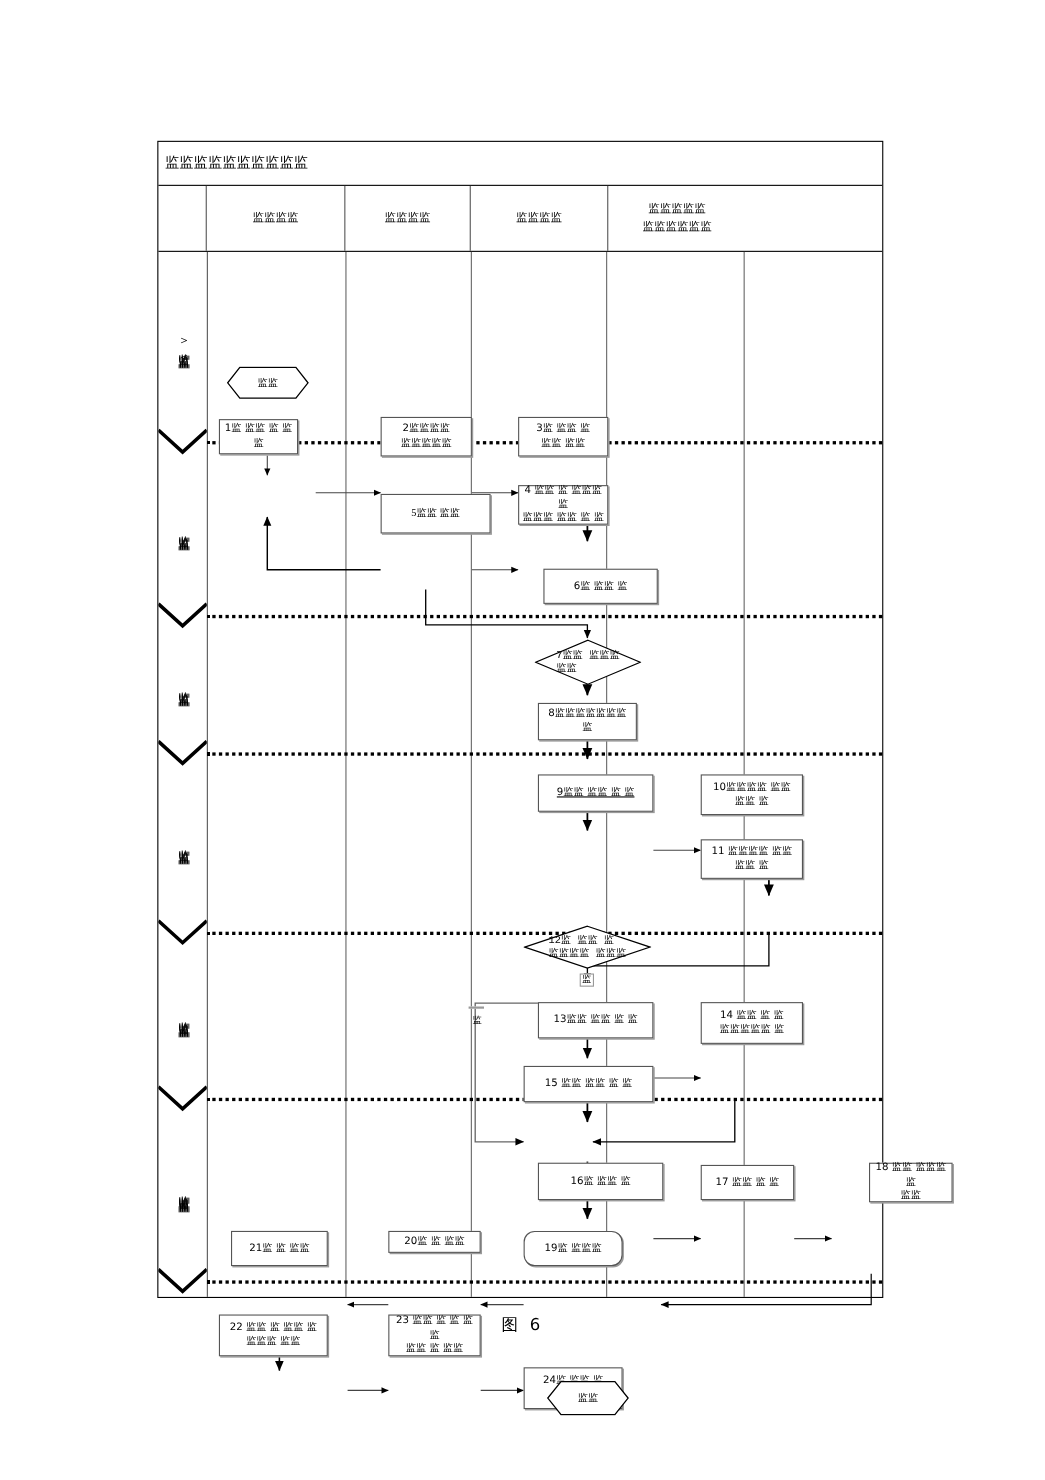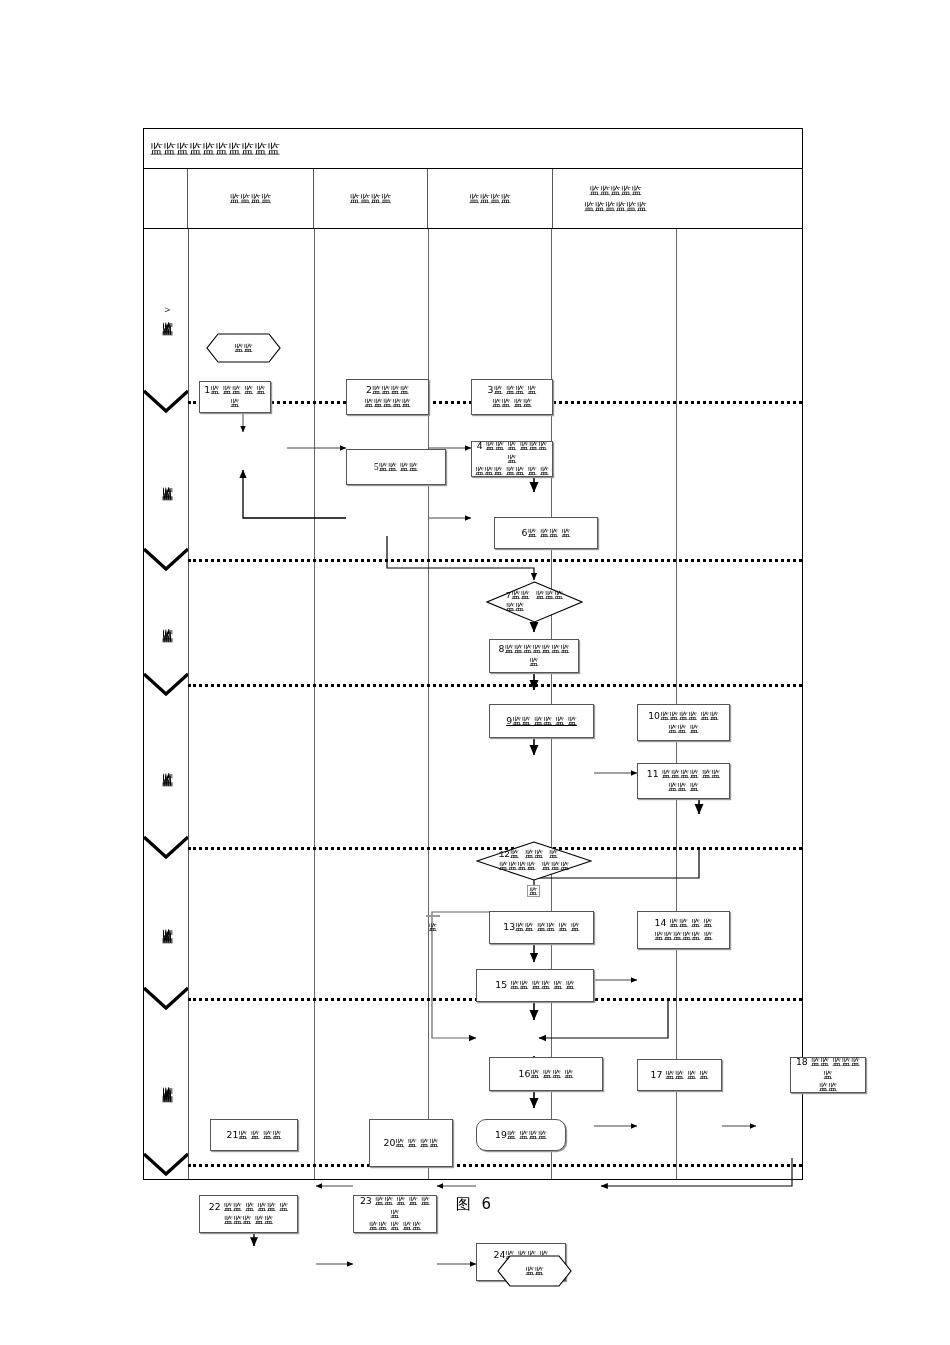--- a/index.html
+++ b/index.html
@@ -320,21 +320,21 @@
     </div>
 
     <div class="node" style="left:612px;top:828px;width:76px;height:36px;margin-left:34px;">
       <span>18 监监 监监监监<br>监监</span>
     </div>
 
     <div class="node" style="left:332px;top:890px;width:90px;height:32px;border-radius:10px;">
       <span>19监 监监监</span>
     </div>
 
-    <div class="node" style="left:209px;top:890px;width:84px;height:48px;margin-left:16px;">
+    <div class="node" style="left:209px;top:890px;width:84px;height:20px;">
       <span>20监 监 监监</span>
     </div>
 
     <div class="node" style="left:66px;top:890px;width:88px;height:32px;">
       <span>21监 监 监监</span>
     </div>
 
     <div class="node" style="left:55px;top:966px;width:99px;height:38px;">
       <span>22 监监 监 监监 监<br>监监监 监监</span>
     </div>

